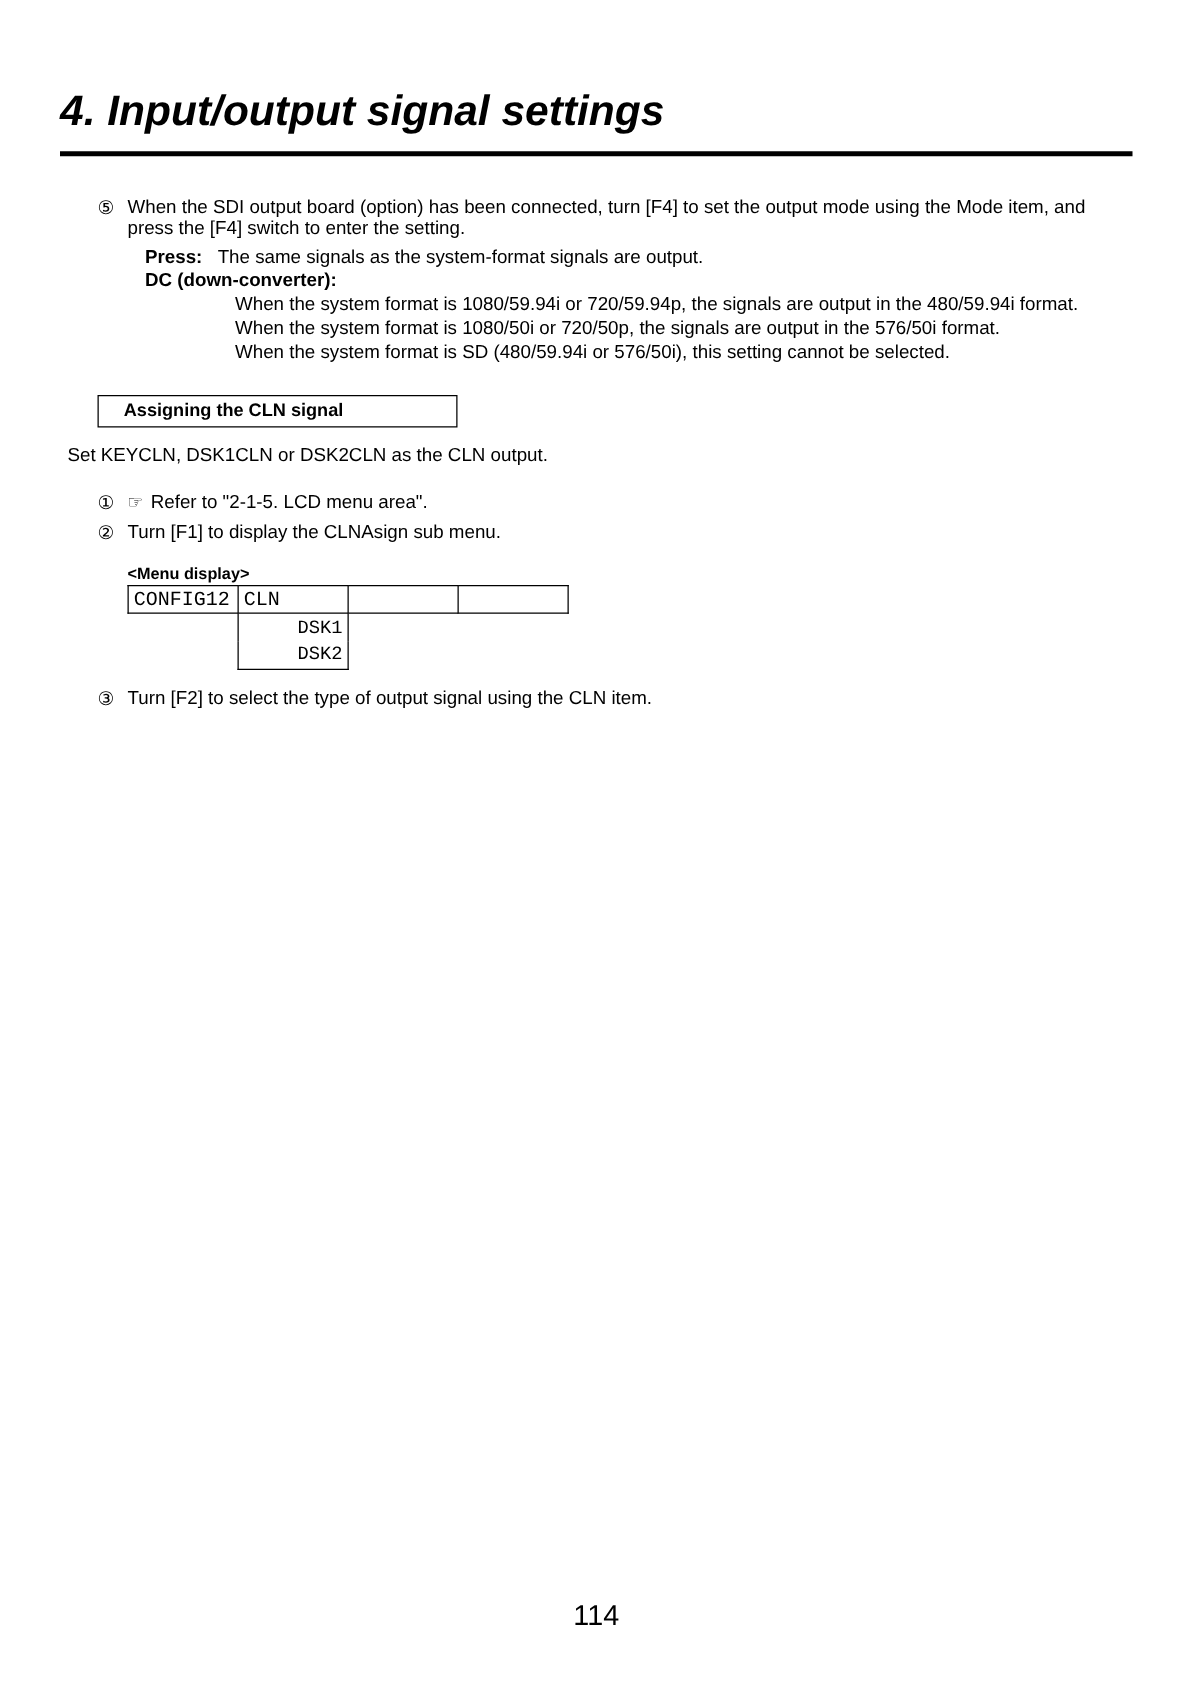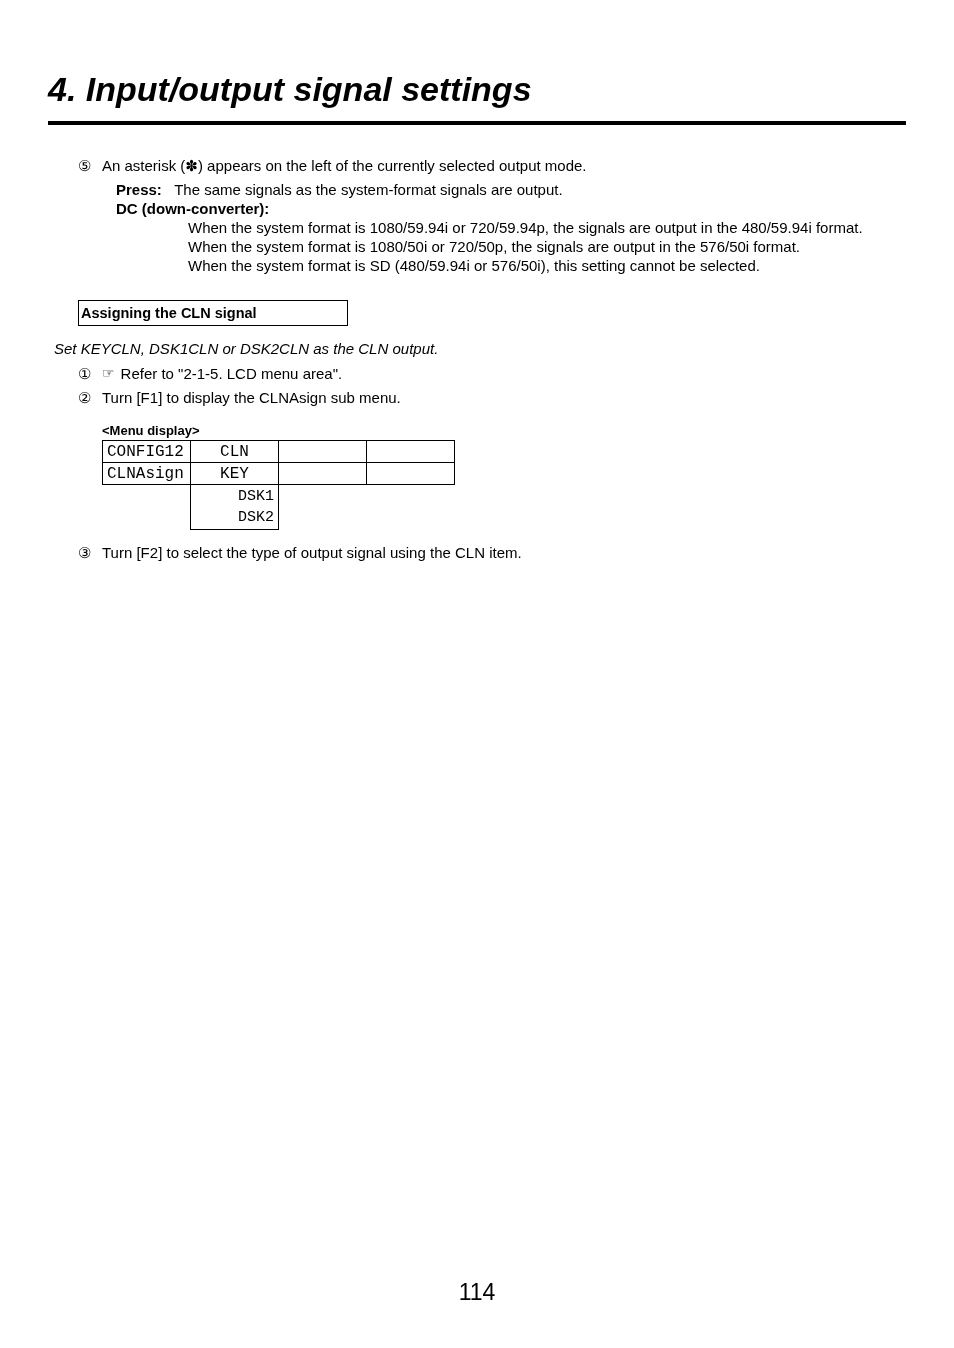--- a/index.html
+++ b/index.html
@@ -51,31 +51,30 @@
     .dc-body {
       margin-left: 140px;
       margin-bottom: 2px;
     }
     .label-bold {
       font-weight: bold;
     }
     .box-heading {
       border: 1px solid #000;
       display: inline-block;
-      padding: 4px 90px 4px 2px;
+      padding: 4px 90px 4px 20px;
       font-weight: bold;
       margin-top: 24px;
       margin-bottom: 14px;
       font-size: 14.5px;
       margin-left: 30px;
     }
     .plain-para {
       margin-left: 6px;
-      margin-bottom: 8px;
-      font-style: italic;
+      margin-bottom: 20px;
     }
     .refer {
       margin-left: 0;
       display: flex;
       gap: 6px;
     }
     .pointer-icon {
       font-size: 14px;
     }
     .menu-display-label {
@@ -91,21 +90,21 @@
       font-family: "Courier New", monospace;
       font-size: 16px;
     }
     .menu-table td {
       border: 1px solid #000;
       padding: 0 4px;
       height: 22px;
       vertical-align: middle;
     }
     .col-a { width: 88px; text-align: left; }
-    .col-b { width: 88px; text-align: center; }
+    .col-b { width: 88px; text-align: left; }
     .col-c { width: 88px; }
     .col-d { width: 88px; }
     .sub-table {
       margin-left: 142px;
       border-collapse: collapse;
       font-family: "Courier New", monospace;
       font-size: 15px;
     }
     .sub-table td {
       border: 1px solid #000;
@@ -144,23 +143,21 @@
 </head>
 <body>
 
 
 
 <h1 class="section-title">4. Input/output signal settings</h1>
 
 <div class="step">
   <div class="step-marker"><span class="circled">⑤</span></div>
   <div class="step-body">
-    <div>
-      <span>An asterisk (</span><span>✽</span><span>) appears on the left of the currently selected output mode.</span>
-    </div>
+    <div>When the SDI output board (option) has been connected, turn [F4] to set the output mode using the Mode item, and press the [F4] switch to enter the setting.</div>
   </div>
 </div>
 
 <div class="normal-line">
   <span class="label-bold">Press:</span>
   <span> &nbsp;</span>
   <span>The same signals as the system-format signals are output.</span>
 </div>
 
 <div class="dc-line">DC (down-converter):</div>
@@ -189,26 +186,20 @@
   </div>
 </div>
 
 <div class="menu-display-label">&lt;Menu display&gt;</div>
 
 <table class="menu-table">
   <tbody>
       <tr>
     <td class="col-a">CONFIG12</td>
     <td class="col-b">CLN</td>
-    <td class="col-c"></td>
-    <td class="col-d"></td>
-  </tr>
-  <tr>
-    <td class="col-a">CLNAsign</td>
-    <td class="col-b">KEY</td>
     <td class="col-c"></td>
     <td class="col-d"></td>
   </tr>
 </tbody>
   </table>
 <table class="sub-table">
   <tbody>
       <tr>
     <td>DSK1</td>
   </tr>

